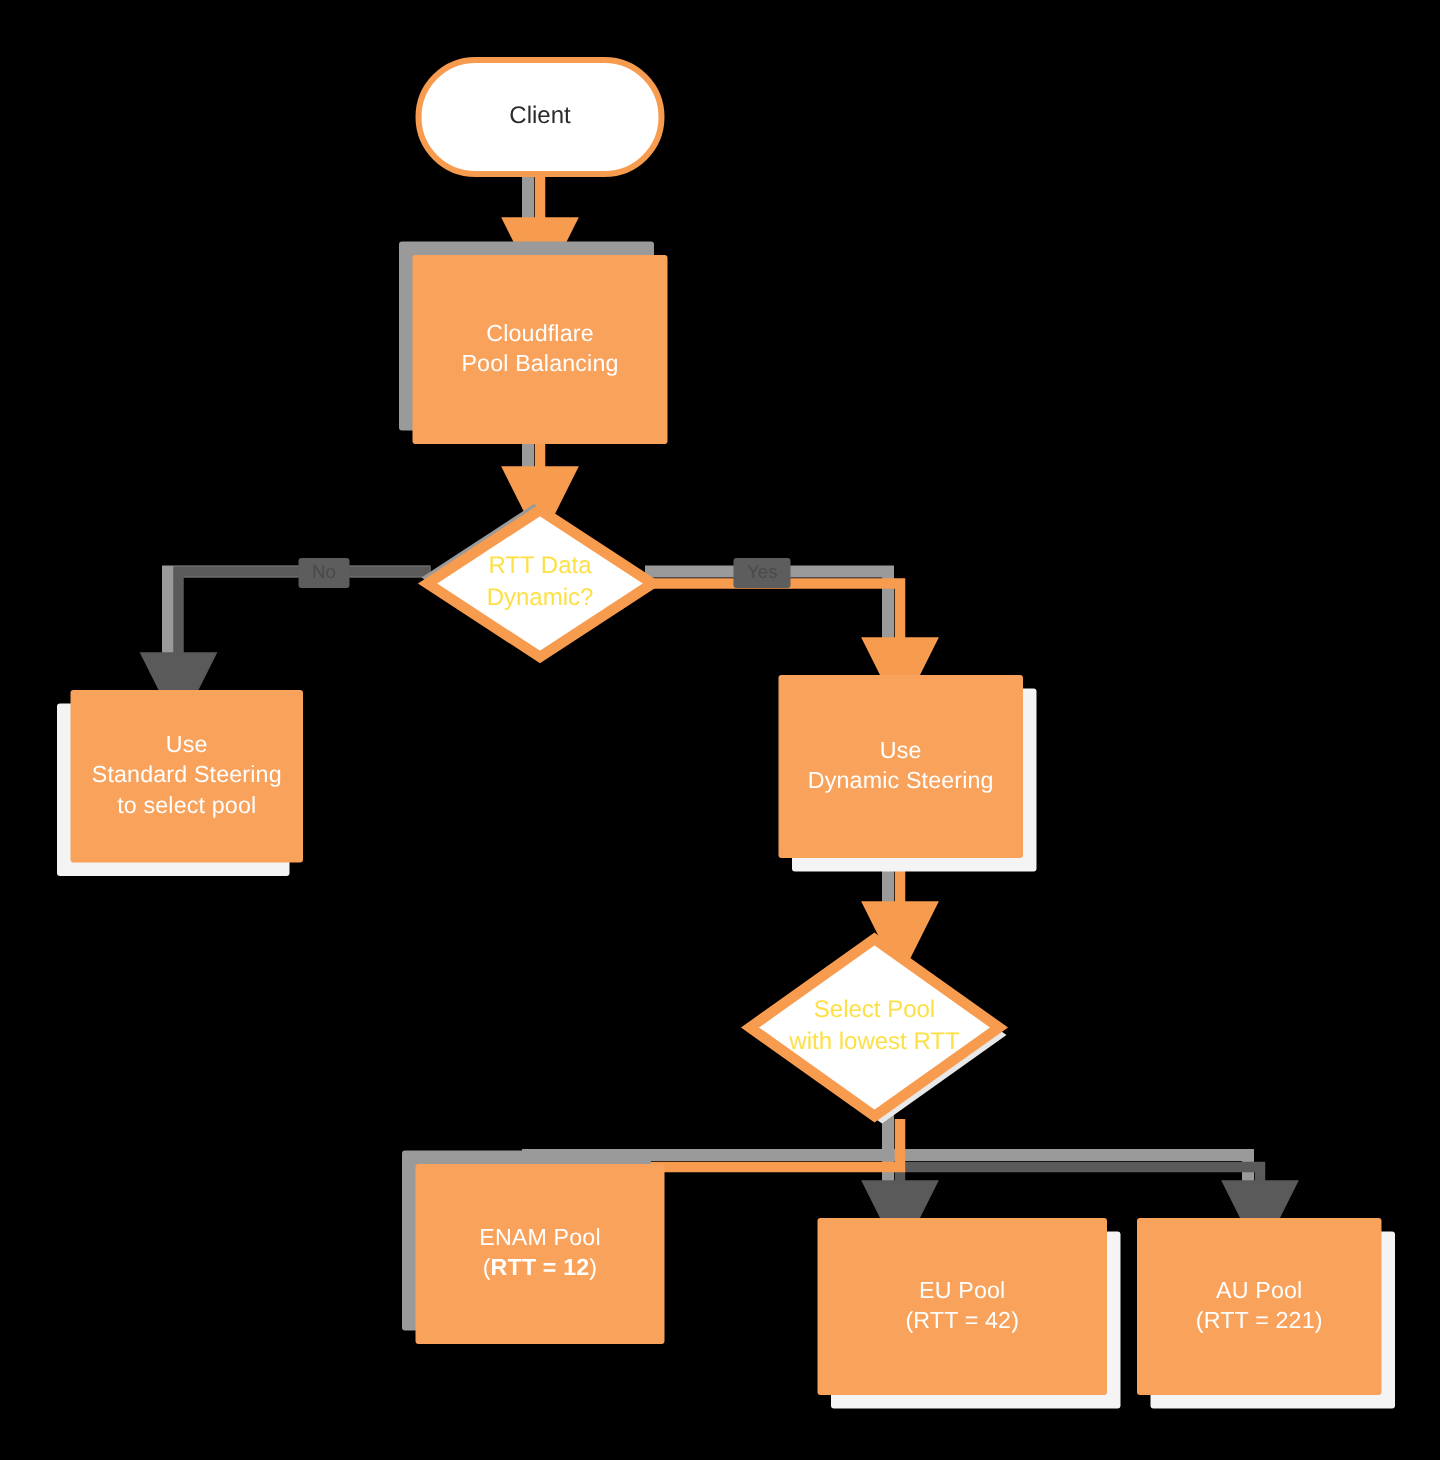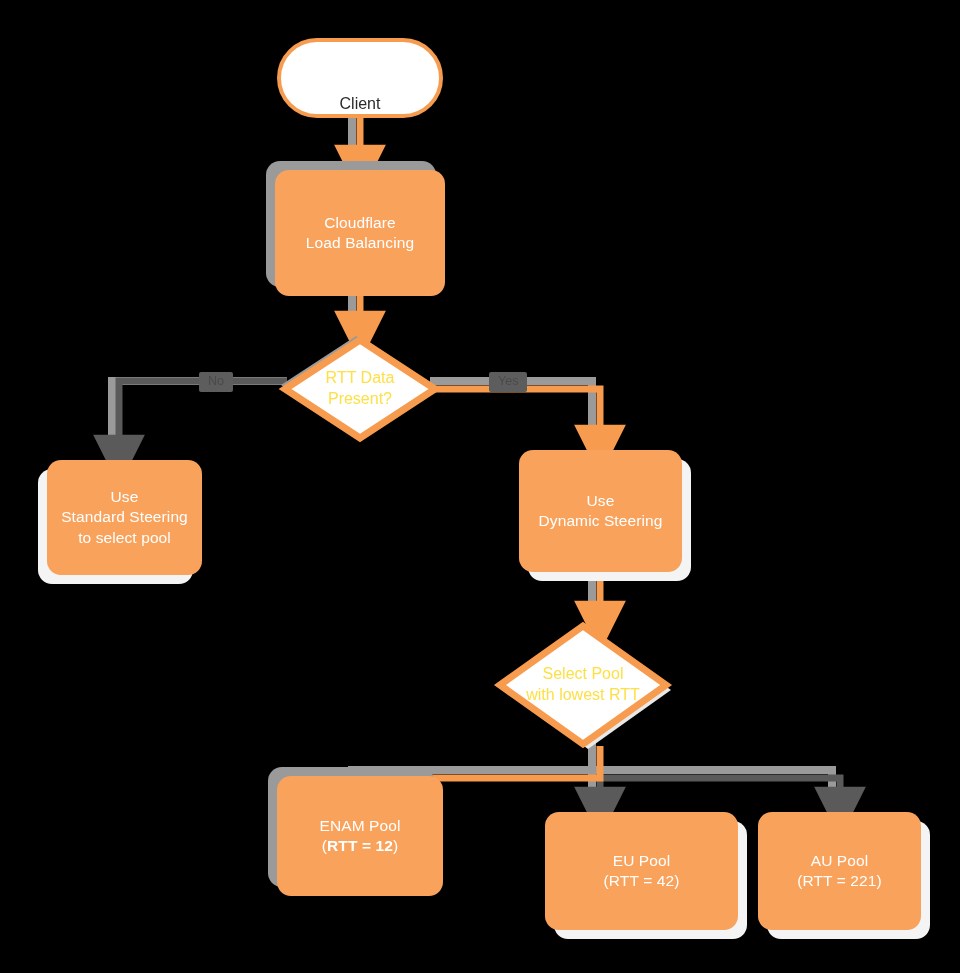--- a/index.html
+++ b/index.html
@@ -28,21 +28,21 @@
     position: absolute;
     box-sizing: border-box;
     display: flex;
     align-items: center;
     justify-content: center;
     text-align: center;
     line-height: 1.32;
   }
   
   .proc {
-    border-radius: 14px;
+    border-radius: 2px;
     color: #FFFFFF;
     font-size: 15.5px;
     letter-spacing: 0.1px;
   }
   .shadow-grey {
     box-shadow: -9px -9px 0 0 #9a9a9a;
   }
   .shadow-white {
     box-shadow: 9px 9px 0 0 #f4f4f4;
   }
@@ -131,40 +131,40 @@
 
     <g stroke="#F79B4F" stroke-width="7" fill="none" stroke-linecap="butt">
       <path d="M 360 118 L 360 170" marker-end="url(#arrow-orange)"></path>
       <path d="M 360 296 L 360 336" marker-end="url(#arrow-orange)"></path>
       <path d="M 434 389 L 600 389 L 600 450" marker-end="url(#arrow-orange)"></path>
       <path d="M 600 574 L 600 626" marker-end="url(#arrow-orange)"></path>
       <path d="M 600 746 L 600 778 L 360 778 L 360 812" marker-end="url(#arrow-orange)"></path>
     </g>
   </svg>
 
-  <div class="node term" style="left:277px; top:38px; width:166px; height:80px;align-items:flex-end;">
+  <div class="node term" style="left:277px; top:38px; width:166px; height:80px;">
     <span>Client</span>
   </div>
 
   <div class="node proc shadow-grey" style="left:275px; top:170px; width:170px; height:126px; background:#F9A25C;">
     <div>
       <span class="nl">Cloudflare</span>
-      <span class="nl">Load Balancing</span>
+      <span class="nl">Pool Balancing</span>
     </div>
   </div>
 
   <div class="diamond-wrap" style="left:278px; top:333px; width:164px; height:112px;">
     <svg width="164" height="112" viewBox="0 0 164 112" xmlns="http://www.w3.org/2000/svg">
       <polygon points="82,7 157,56 82,105 7,56" fill="#9a9a9a" transform="translate(-4,-4)"></polygon>
       <polygon points="82,7 157,56 82,105 7,56" fill="#FFFFFF" stroke="#F79B4F" stroke-width="7"></polygon>
     </svg>
     <div class="diamond-label">
       <div>
         <span class="nl">RTT Data</span>
-        <span class="nl">Present?</span>
+        <span class="nl">Dynamic?</span>
       </div>
     </div>
   </div>
 
   <div class="edge-label" style="left:199px; top:372px;">No</div>
 
   <div class="edge-label" style="left:489px; top:372px;">Yes</div>
 
   <div class="node proc shadow-white-l" style="left:47px; top:460px; width:155px; height:115px; background:#F9A25C;">
     <div>

